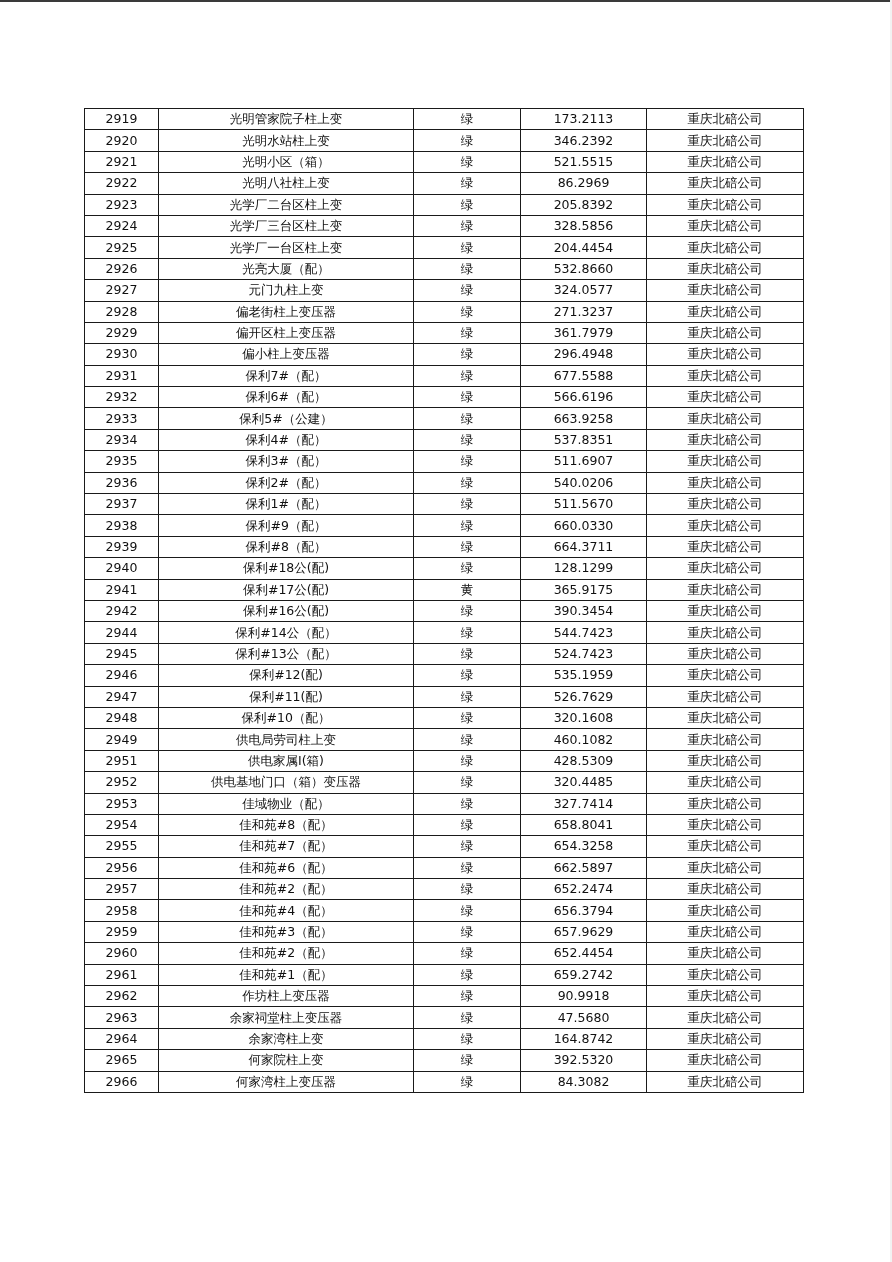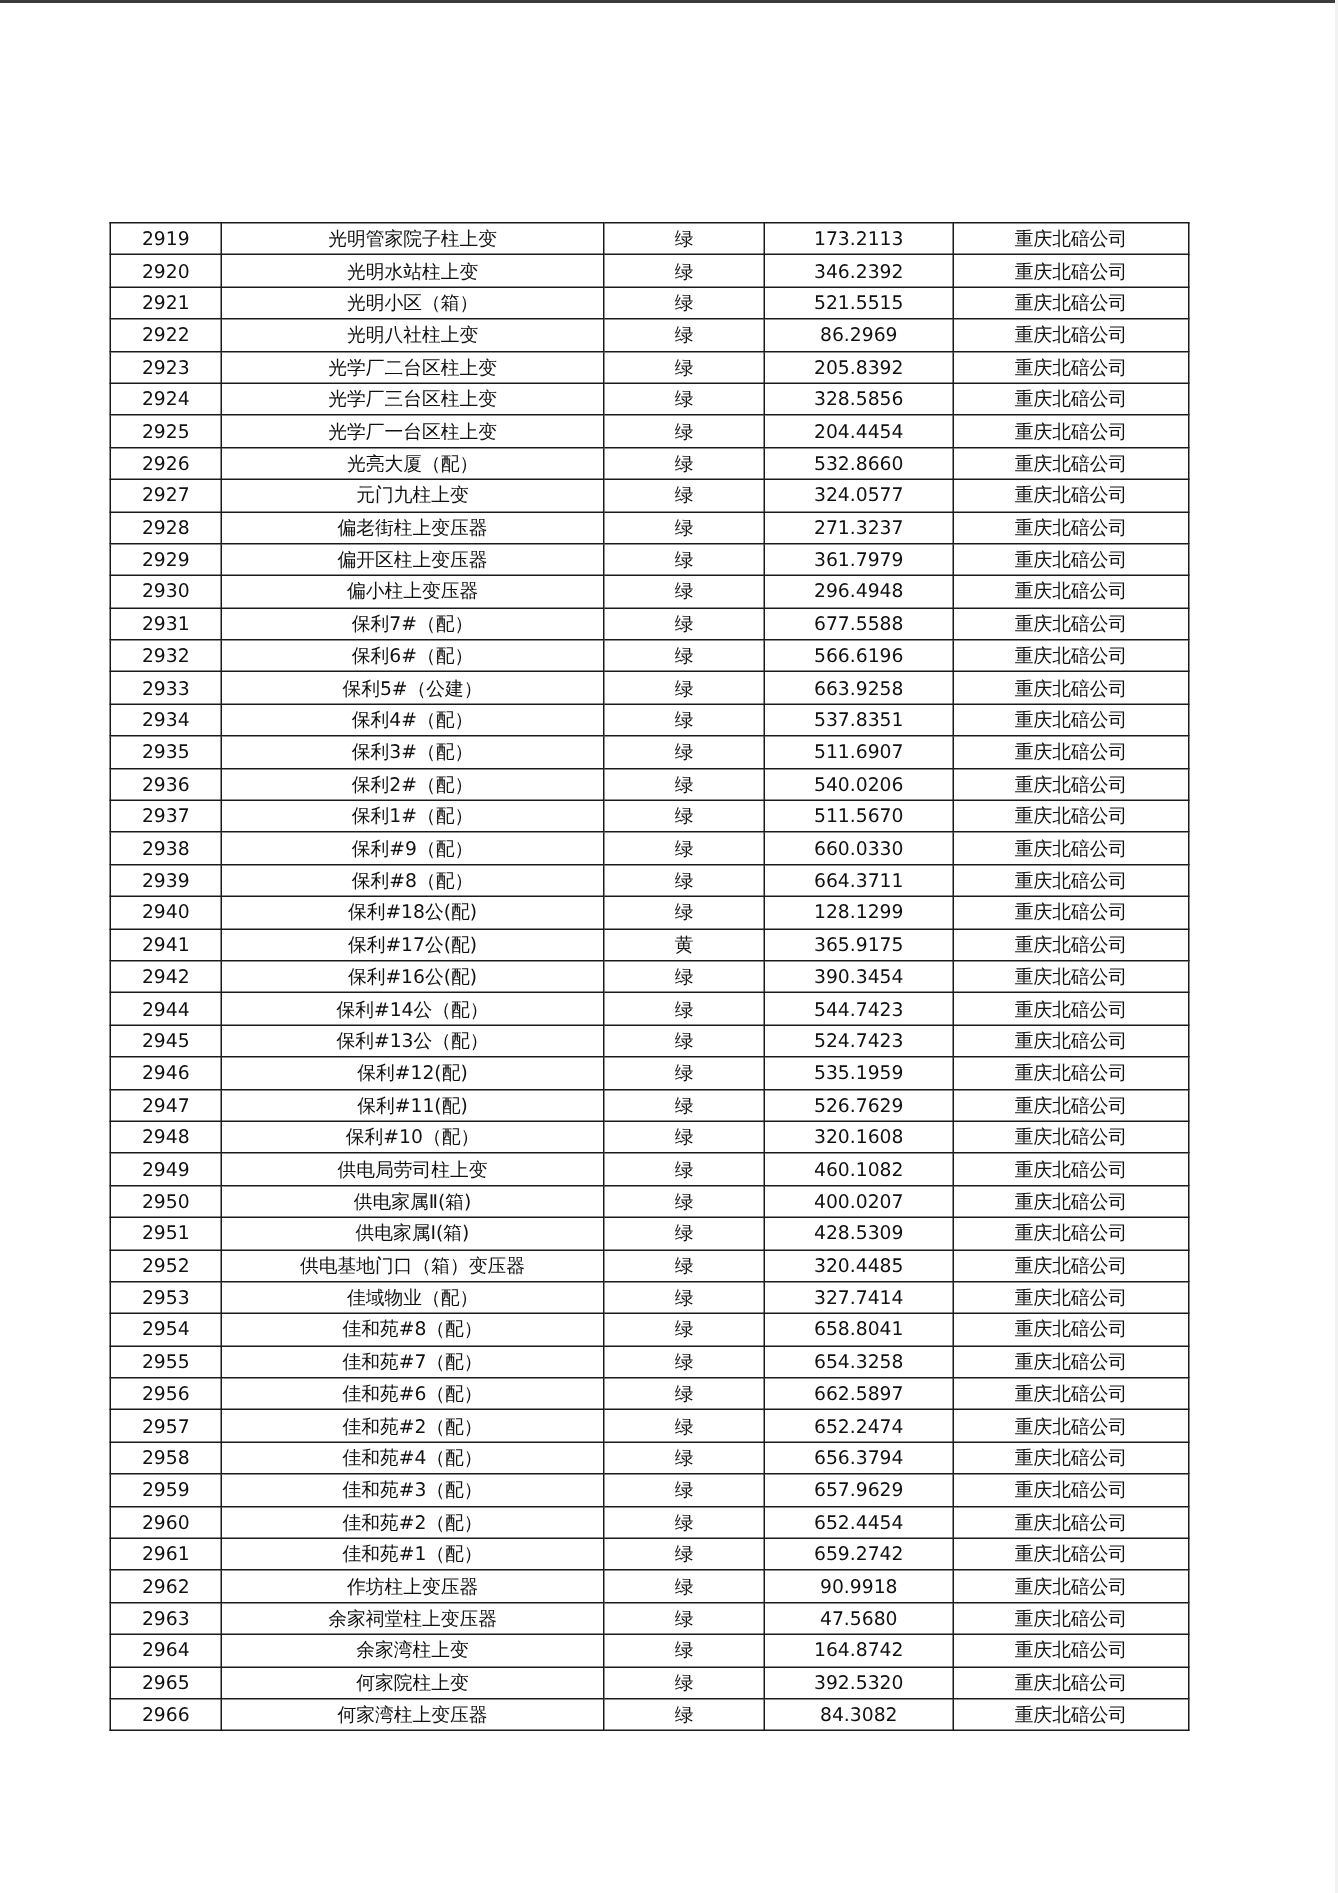--- a/index.html
+++ b/index.html
@@ -1,24 +1,23 @@
 <!DOCTYPE html>
 <html><head>
 <meta charset="utf-8">
 <style>
   html, body { margin: 0; padding: 0; background: #ffffff; }
   body { width: 892px; height: 1262px; position: relative; overflow: hidden;
          font-family: "DejaVu Sans", "Liberation Sans", sans-serif; }
   .top-rule { position: absolute; left: 0; top: 0; width: 892px; height: 2px; background: #3a3a3a; }
   .right-edge { position: absolute; right: 0; top: 0; width: 2px; height: 1262px; background: #f2f2f2; }
   table.data {
-    position: absolute; left: 73px; top: 108px;
+    position: absolute; left: 84px; top: 108px;
     border-collapse: collapse; table-layout: fixed;
     width: 719px;
-    margin-top: 40px;
   }
   table.data td {
     border: 1px solid #1a1a1a;
     height: 20.4px; padding: 0;
     font-size: 12.5px; color: #111;
     text-align: center; vertical-align: middle;
     white-space: nowrap; overflow: hidden; line-height: 20px;
   }
   col.c1 { width: 74px; }
   col.c2 { width: 255px; }
@@ -245,27 +244,20 @@
         <td>重庆北碚公司</td>
       </tr>
       <tr>
         <td>2949</td>
         <td>供电局劳司柱上变</td>
         <td>绿</td>
         <td>460.1082</td>
         <td>重庆北碚公司</td>
       </tr>
       <tr>
-        <td>2950</td>
-        <td>供电家属Ⅱ(箱)</td>
-        <td>绿</td>
-        <td>400.0207</td>
-        <td>重庆北碚公司</td>
-      </tr>
-      <tr>
         <td>2951</td>
         <td>供电家属Ⅰ(箱)</td>
         <td>绿</td>
         <td>428.5309</td>
         <td>重庆北碚公司</td>
       </tr>
       <tr>
         <td>2952</td>
         <td>供电基地门口（箱）变压器</td>
         <td>绿</td>

